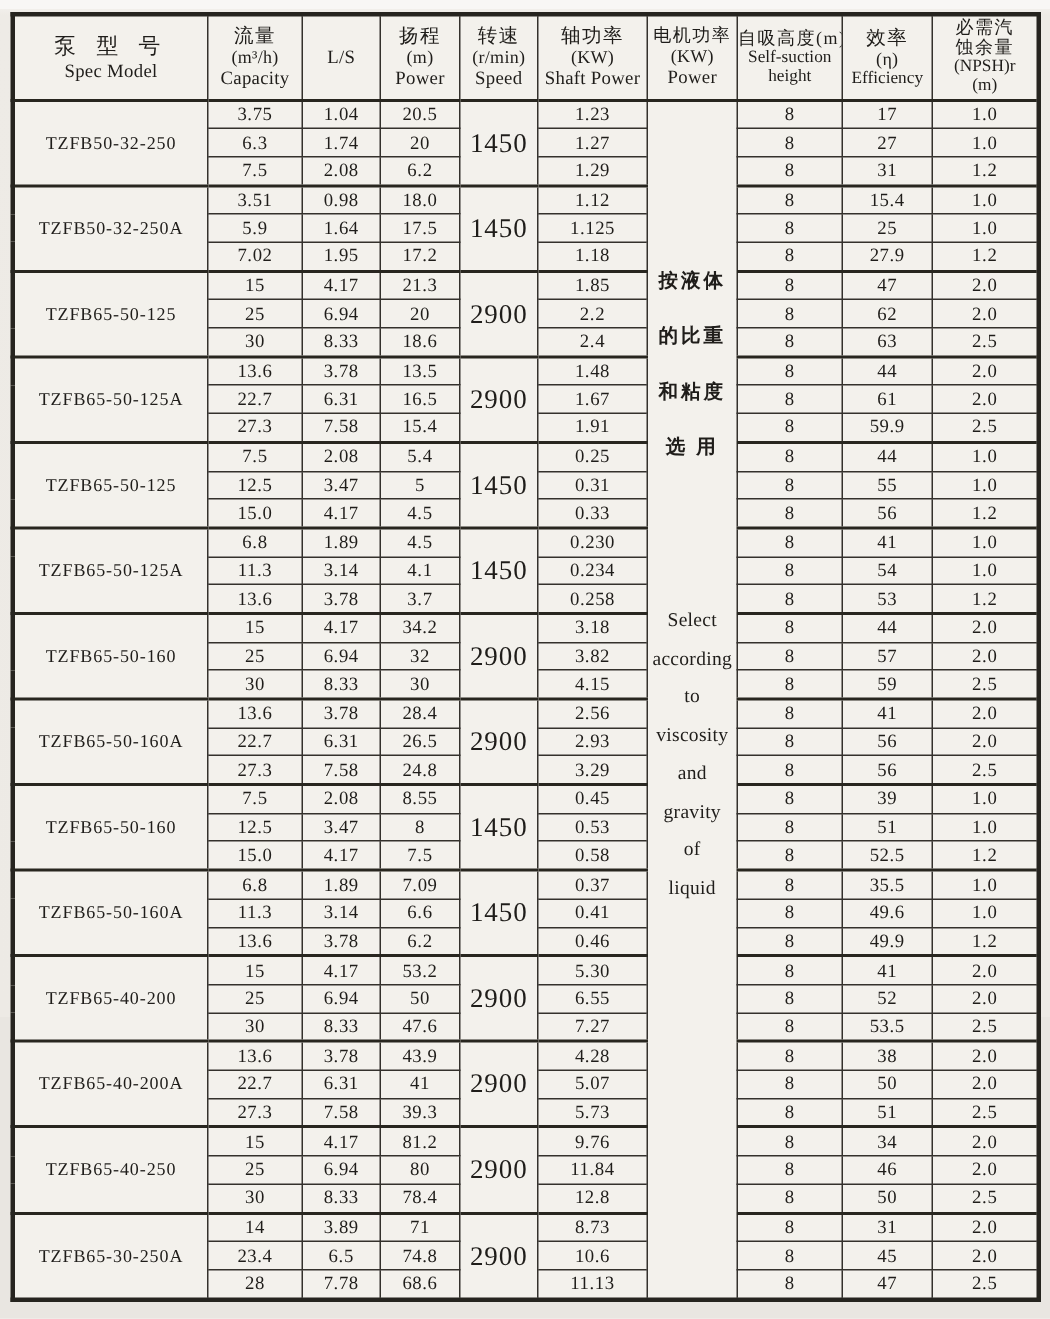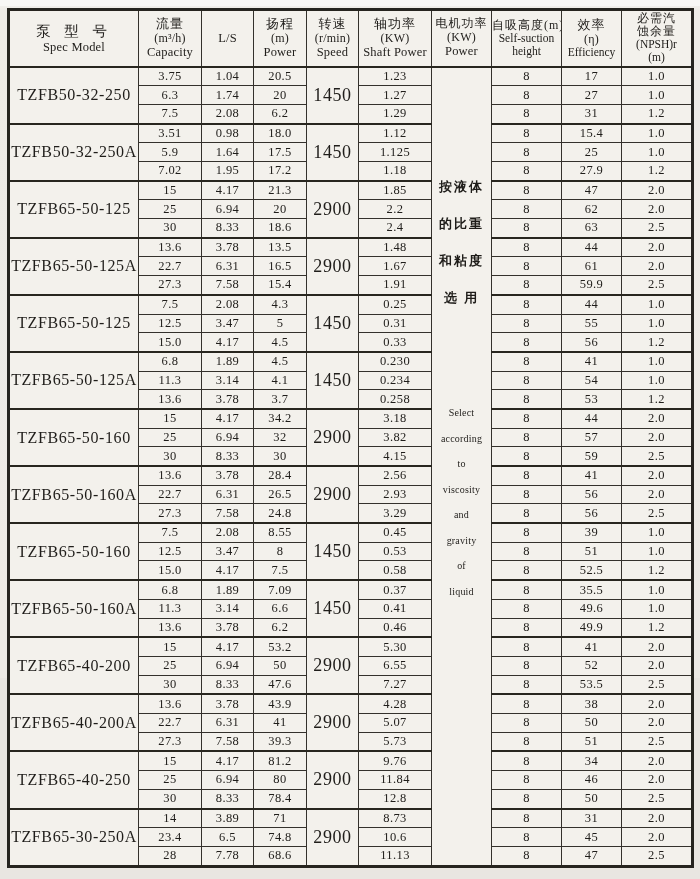--- a/index.html
+++ b/index.html
@@ -28,26 +28,26 @@
   tr.group-start td{border-top:2.2px solid #28261f;}
   thead tr{height:57px;}
   th{font-weight:normal;background:#f3f1ec;}
   .h-zh{font-size:13px;line-height:15px;letter-spacing:1px;}
   .h-zh-big{font-size:14.5px;line-height:18px;letter-spacing:5px;}
   .h-sub{font-size:12px;line-height:14px;letter-spacing:0.2px;}
   .h-en{font-size:12.5px;line-height:15px;letter-spacing:0.2px;}
   .h-en-sm{font-size:11.5px;line-height:13px;}
   .h-tight{font-size:12px;line-height:13px;letter-spacing:1px;}
   .num{font-size:12.5px;letter-spacing:0.4px;}
-  .model-cell{font-size:16px;letter-spacing:0.6px;}
+  .model-cell{font-size:12px;letter-spacing:0.6px;}
   .speed-cell{font-size:18px;letter-spacing:0.6px;}
   .power-note-cell{vertical-align:middle;}
   .pnote{transform:translateY(-80px);}
   .pnote-zh div{font-size:13px;line-height:37px;letter-spacing:2px;}
-  .pnote-en div{font-size:10px;line-height:25.5px;letter-spacing:0.2px;}
+  .pnote-en div{font-size:13px;line-height:25.5px;letter-spacing:0.2px;}
 </style>
 </head>
 <body>
 
 <div class="page">
   <div class="scan-strip"></div>
 
   <table class="spec">
     <colgroup>
       <col style="width:130px">
@@ -247,21 +247,21 @@
           <td class="num">15.4</td>
           <td class="num">1.91</td>
           <td class="num">8</td>
           <td class="num">59.9</td>
           <td class="num">2.5</td>
         </tr>
         <tr class="group-start">
           <td class="model-cell" rowspan="3">TZFB65-50-125</td>
           <td class="num">7.5</td>
           <td class="num">2.08</td>
-          <td class="num">4.3</td>
+          <td class="num">5.4</td>
           <td class="num speed-cell" rowspan="3">1450</td>
           <td class="num">0.25</td>
           <td class="num">8</td>
           <td class="num">44</td>
           <td class="num">1.0</td>
         </tr>
         <tr>
           <td class="num">12.5</td>
           <td class="num">3.47</td>
           <td class="num">5</td>

